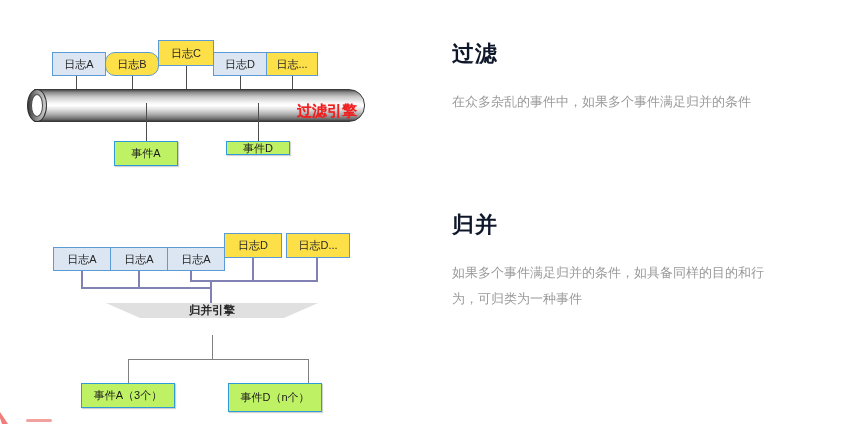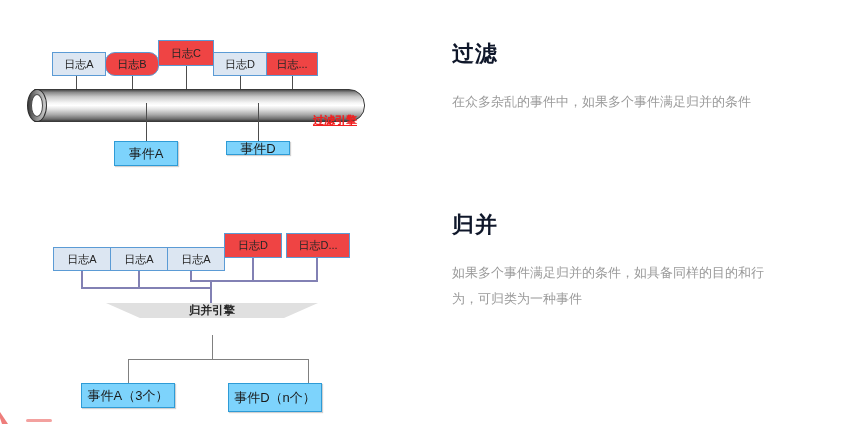--- a/index.html
+++ b/index.html
@@ -17,38 +17,38 @@
   }
 
   
   .abs { position: absolute; }
 
   
   .logbox {
     position: absolute;
     box-sizing: border-box;
     border: 1px solid #5b9bd5;
-    background: #ef4444;
+    background: #fde047;
     font-size: 11px;
     line-height: 1;
     color: #262626;
     display: flex;
     align-items: center;
     justify-content: center;
     white-space: nowrap;
     letter-spacing: 0px;
   }
   .logbox.filled { background: #dce6f2; }
 
   .evtbox {
     position: absolute;
     box-sizing: border-box;
     border: 1.5px solid #2e9bd6;
-    background: #7dd3fc;
-    font-size: 13px;
+    background: #bef264;
+    font-size: 11px;
     line-height: 1;
     color: #1a1a1a;
     display: flex;
     align-items: center;
     justify-content: center;
     white-space: nowrap;
     box-shadow: 1px 1px 1px rgba(0,0,0,0.18);
   }
 
   
@@ -106,27 +106,26 @@
     width: 12px;
     height: 23px;
     border-radius: 50%;
     background: #ffffff;
     border: 1px solid #4a4a4a;
     box-sizing: border-box;
   }
   .pipe-label {
     position: absolute;
     right: 8px;
-    top: 24px;
-    font-size: 11px;
+    top: 13px;
+    font-size: 15px;
     font-weight: bold;
     color: #f01f1f;
     text-shadow: 0 0 1px rgba(240,31,31,0.5);
     white-space: nowrap;
-    text-decoration: underline;
   }
 
   
   .trapezoid {
     position: absolute;
     left: 106px;
     top: 303px;
     width: 212px;
     height: 15px;
   }

